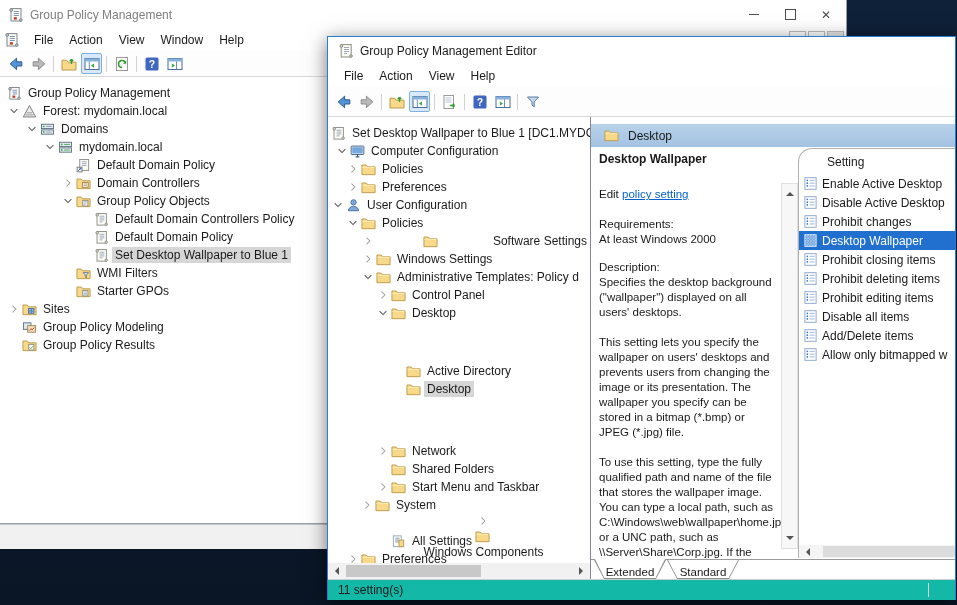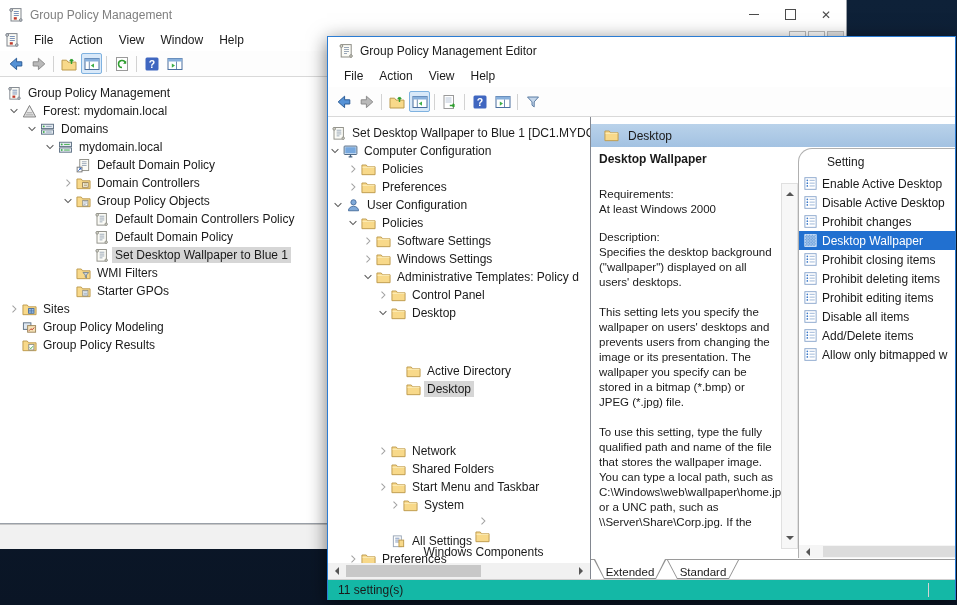--- a/index.html
+++ b/index.html
@@ -473,21 +473,21 @@
               <span class="ticon">
                 <svg viewBox="0 0 16 16">
                   <rect x="3.2" y="1.6" width="10" height="12.4" fill="#fbfbf6" stroke="#8e8e86"></rect>
                   <circle cx="3.4" cy="3" r="1.4" fill="#d8d8cd" stroke="#8e8e86"></circle>
                   <circle cx="13" cy="13" r="1.3" fill="#d8d8cd" stroke="#8e8e86"></circle>
                   <path d="M6 4.5h5M6 6.5h5M6 8.5h5M6 10.5h3" stroke="#9aa7b8"></path>
                 </svg>
               </span>
               <span class="tlabel">Set Desktop Wallpaper to Blue 1 [DC1.MYDO</span>
             </div>
-            <div class="trow" style="padding-left: 1px; text-align: right;">
+            <div class="trow" style="padding-left: 8px; text-align: right;">
               <span class="chev">
                 <svg viewBox="0 0 16 16">
                   <path d="M3.5 5.5 8 10l4.5-4.5" fill="none" stroke="#5a5a5a" stroke-width="1.4"></path>
                 </svg>
               </span>
               <span class="ticon">
                 <svg viewBox="0 0 16 16">
                   <rect x="1.2" y="2.2" width="13.6" height="9" rx="0.8" fill="#e8f1fb" stroke="#45617f"></rect>
                   <rect x="2.4" y="3.4" width="11.2" height="6.6" fill="#76a7dd"></rect>
                   <path d="M6 13.8h4M8 11.2v2.4" stroke="#45617f" stroke-width="1.4"></path>
@@ -544,21 +544,21 @@
                 </svg>
               </span>
               <span class="ticon">
                 <svg viewBox="0 0 16 16">
                   <path d="M1 3.2h4.6l1.4 1.9H15v8.4H1z" fill="#f8d98a" stroke="#bd9a4d"></path>
                   <path d="M1.6 5.7h12.8" stroke="#fdeebc"></path>
                 </svg>
               </span>
               <span class="tlabel">Policies</span>
             </div>
-            <div class="trow" style="padding-left: 34px;">
+            <div class="trow" style="padding-left: 34px; justify-content: space-between;">
               <span class="chev">
                 <svg viewBox="0 0 16 16">
                   <path d="M6 3.5 10.5 8 6 12.5" fill="none" stroke="#a0a0a0" stroke-width="1.4"></path>
                 </svg>
               </span>
               <span class="ticon">
                 <svg viewBox="0 0 16 16">
                   <path d="M1 3.2h4.6l1.4 1.9H15v8.4H1z" fill="#f8d98a" stroke="#bd9a4d"></path>
                   <path d="M1.6 5.7h12.8" stroke="#fdeebc"></path>
                 </svg>
@@ -672,21 +672,21 @@
                 </svg>
               </span>
               <span class="ticon">
                 <svg viewBox="0 0 16 16">
                   <path d="M1 3.2h4.6l1.4 1.9H15v8.4H1z" fill="#f8d98a" stroke="#bd9a4d"></path>
                   <path d="M1.6 5.7h12.8" stroke="#fdeebc"></path>
                 </svg>
               </span>
               <span class="tlabel">Start Menu and Taskbar</span>
             </div>
-            <div class="trow" style="padding-left: 61px;">
+            <div class="trow" style="padding-left: 33px;">
               <span class="chev">
                 <svg viewBox="0 0 16 16">
                   <path d="M6 3.5 10.5 8 6 12.5" fill="none" stroke="#a0a0a0" stroke-width="1.4"></path>
                 </svg>
               </span>
               <span class="ticon">
                 <svg viewBox="0 0 16 16">
                   <path d="M1 3.2h4.6l1.4 1.9H15v8.4H1z" fill="#f8d98a" stroke="#bd9a4d"></path>
                   <path d="M1.6 5.7h12.8" stroke="#fdeebc"></path>
                 </svg>
@@ -747,20 +747,24 @@
                 <path d="M1 3.2h4.6l1.4 1.9H15v8.4H1z" fill="#f8d98a" stroke="#bd9a4d"></path>
                 <path d="M1.6 5.7h12.8" stroke="#fdeebc"></path>
               </svg>
             </span>
           <span>Desktop</span>
         </div>
 
         <div class="rp-content">
           <div class="desc">
             <div class="ptitle">Desktop Wallpaper</div>
+            <div class="editrow">
+              <span>Edit</span>
+              <span class="plink">policy setting</span>
+            </div>
             <div class="req">
               <div>Requirements:</div>
               <div>At least Windows 2000</div>
             </div>
             <div>Description:</div>
             <p>Specifies the desktop background ("wallpaper") displayed on all users' desktops.</p>
             <p>This setting lets you specify the wallpaper on users' desktops and prevents users from changing the image or its presentation. The wallpaper you specify can be stored in a bitmap (*.bmp) or JPEG (*.jpg) file.</p>
             <p>To use this setting, type the fully qualified path and name of the file that stores the wallpaper image. You can type a local path, such as C:\Windows\web\wallpaper\home.jpg or a UNC path, such as \\Server\Share\Corp.jpg. If the</p>
           </div>
 

